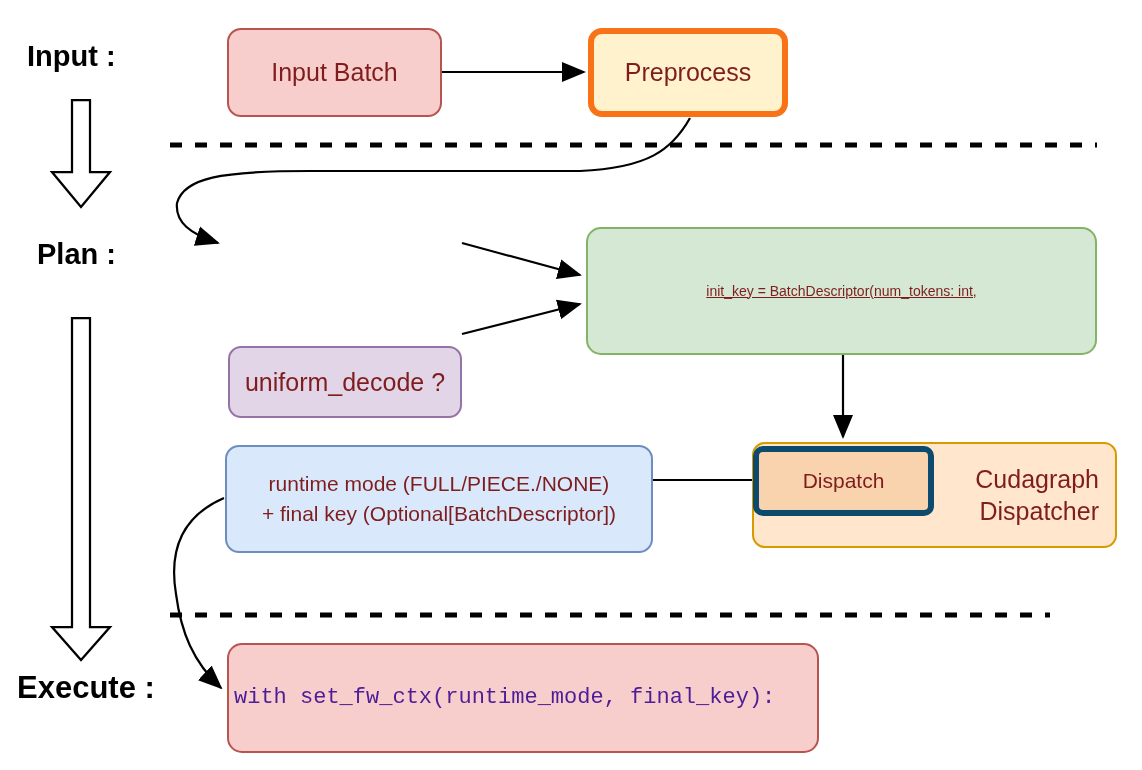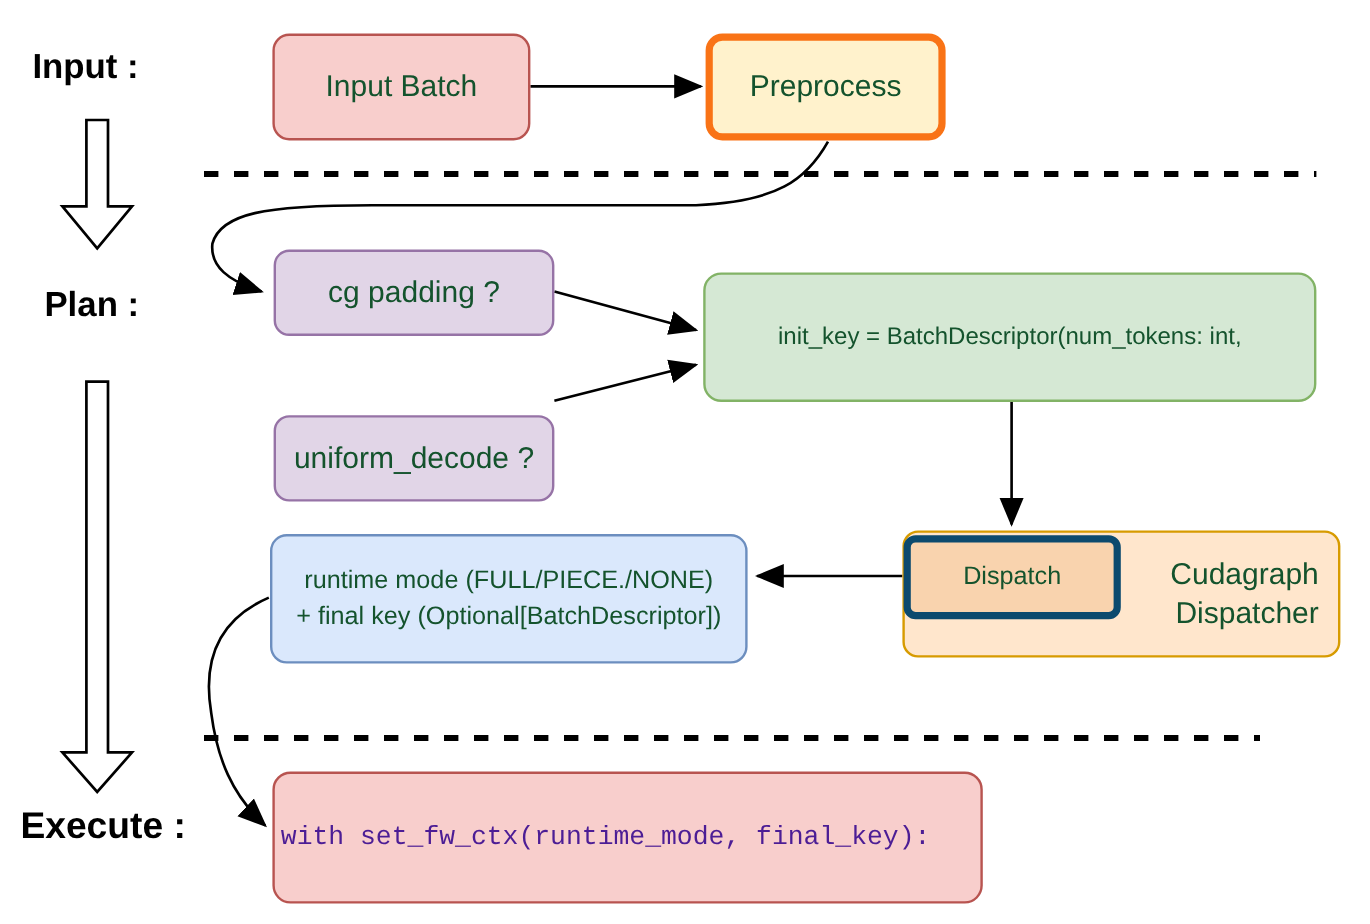--- a/index.html
+++ b/index.html
@@ -7,21 +7,21 @@
     position:relative; width:1142px; height:770px; background:#ffffff;
     font-family:"Liberation Sans", sans-serif; overflow:hidden;
   }
   .layer { position:absolute; left:0; top:0; width:1142px; height:770px; }
   .phase-label {
     position:absolute; font-weight:bold; color:#000; line-height:1.05;
     white-space:nowrap;
   }
   .node {
     position:absolute; box-sizing:border-box; display:flex; flex-direction:column;
-    align-items:center; justify-content:center; text-align:center; color:#14532d;
+    align-items:center; justify-content:center; text-align:center; color:#7f1d1d;
     white-space:nowrap;
   }
   .node .line { white-space:nowrap; }
   .n-red     { background:#f8cecc; border:2px solid #b85450; border-radius:14px; }
   .n-yellow  { background:#fff2cc; border:6px solid #f97316; border-radius:14px; }
   .n-purple  { background:#e1d5e7; border:2px solid #9673a6; border-radius:13px; }
   .n-green   { background:#d5e8d4; border:2px solid #82b366; border-radius:15px; }
   .n-orange  { background:#ffe6cc; border:2px solid #d79b00; border-radius:13px; }
   .n-orange-inner { background:#f9d3ae; border:6px solid #0c4a6e; border-radius:10px; }
   .n-blue    { background:#dae8fc; border:2px solid #6c8ebf; border-radius:14px; }
@@ -60,37 +60,36 @@
   </svg>
 
   <div class="phase-label" style="left:27px; top:41px; font-size:29px;">Input :</div>
   <div class="phase-label" style="left:37px; top:239px; font-size:29px;">Plan :</div>
   <div class="phase-label" style="left:17px; top:672px; font-size:31px;">Execute :</div>
 
   <div class="node n-red" style="left:227px; top:28px; width:215px; height:89px; font-size:25px;">Input Batch</div>
 
   <div class="node n-yellow" style="left:588px; top:28px; width:200px; height:89px; font-size:25px;">Preprocess</div>
 
-  <div class="node n-purple" style="left:228px; top:208px; width:234px; height:72px; font-size:25px;">cg padding ?</div>
 
   <div class="node n-purple" style="left:228px; top:298px; width:234px; height:72px; font-size:25px;margin-top:48px;">uniform_decode ?</div>
 
-  <div class="node n-green" style="left:586px; top:227px; width:511px; height:108px; font-size:20px; line-height:31px;">
+  <div class="node n-green" style="left:586px; top:227px; width:511px; height:128px; font-size:14px; line-height:31px;text-decoration:underline;">
     <div class="line">init_key = BatchDescriptor(num_tokens: int,</div>
   </div>
 
   <div class="node n-orange" style="left:752px; top:442px; width:365px; height:106px; font-size:25px; line-height:32px;
               align-items:flex-end; padding-right:16px; justify-content:center;">
     <div class="line">Cudagraph</div>
     <div class="line">Dispatcher</div>
   </div>
 
   <div class="node n-orange-inner" style="left:753px; top:446px; width:181px; height:70px; font-size:21px;">Dispatch</div>
 
-  <div class="node n-blue" style="left:225px; top:445px; width:398px; height:108px; font-size:21px; line-height:30px;">
+  <div class="node n-blue" style="left:225px; top:445px; width:428px; height:108px; font-size:21px; line-height:30px;">
     <div class="line">runtime mode (FULL/PIECE./NONE)</div>
     <div class="line">+ final key (Optional[BatchDescriptor])</div>
   </div>
 
   <div class="node n-code" style="left:227px; top:643px; width:592px; height:110px; font-size:22px;">
     <div class="line">with set_fw_ctx(runtime_mode, final_key):</div>
   </div>
 
 </div>
 

